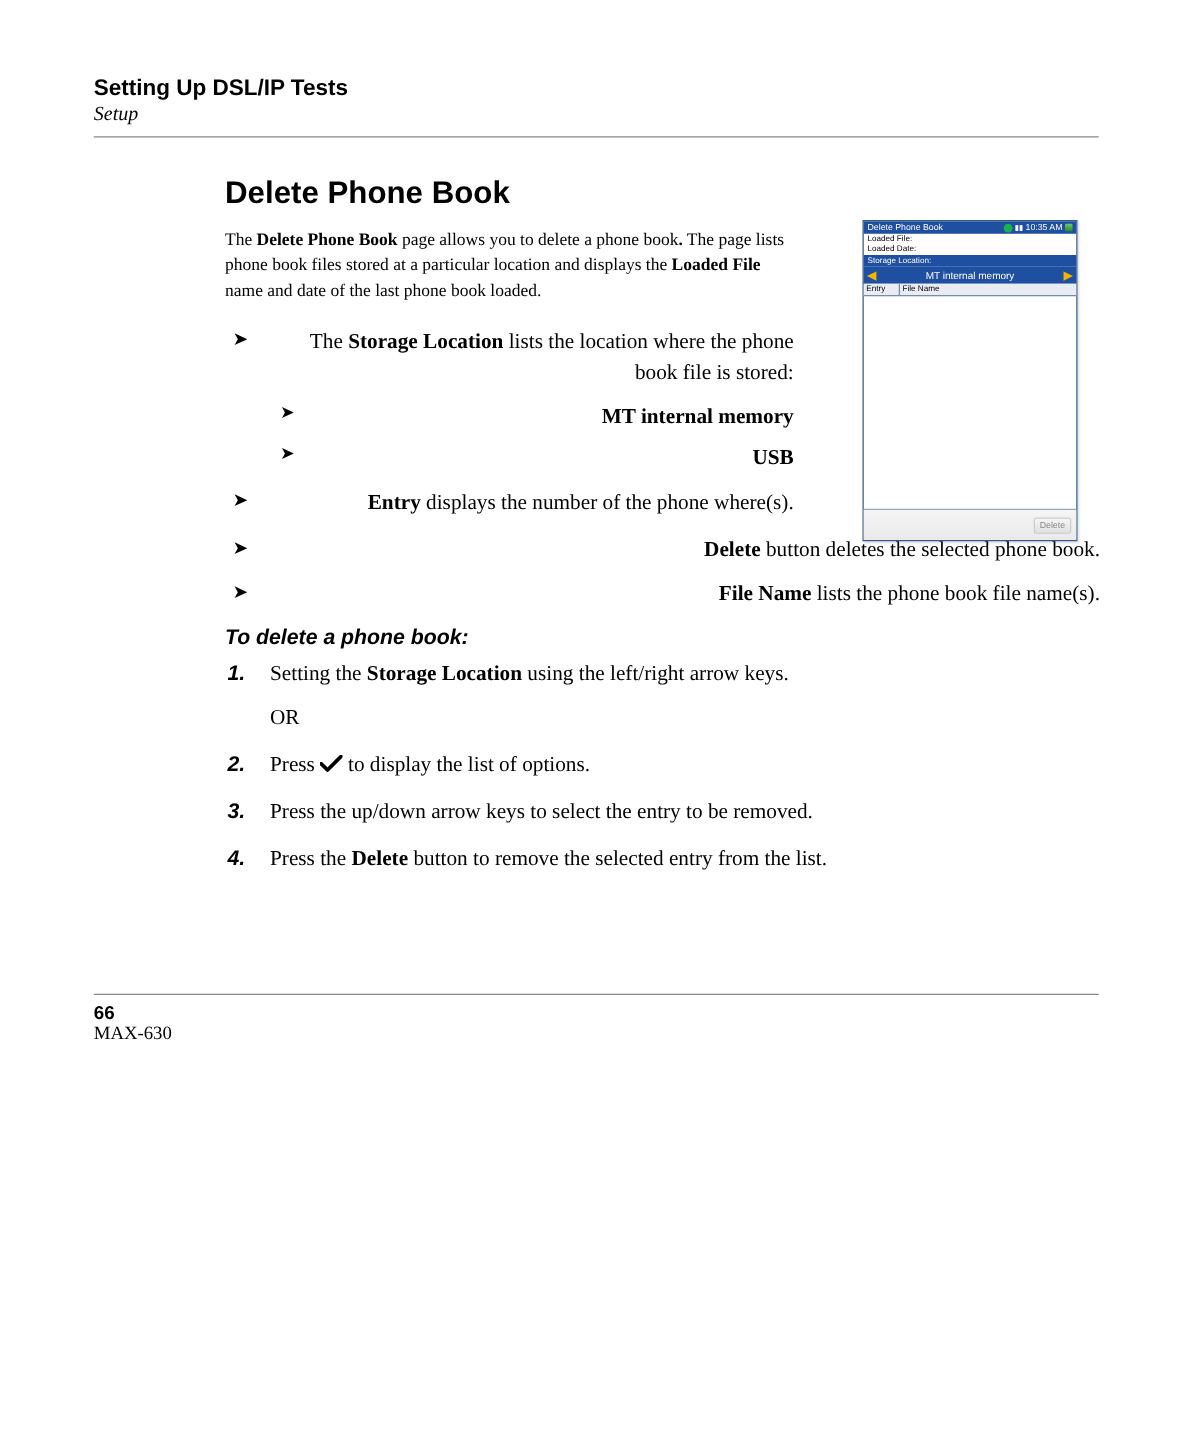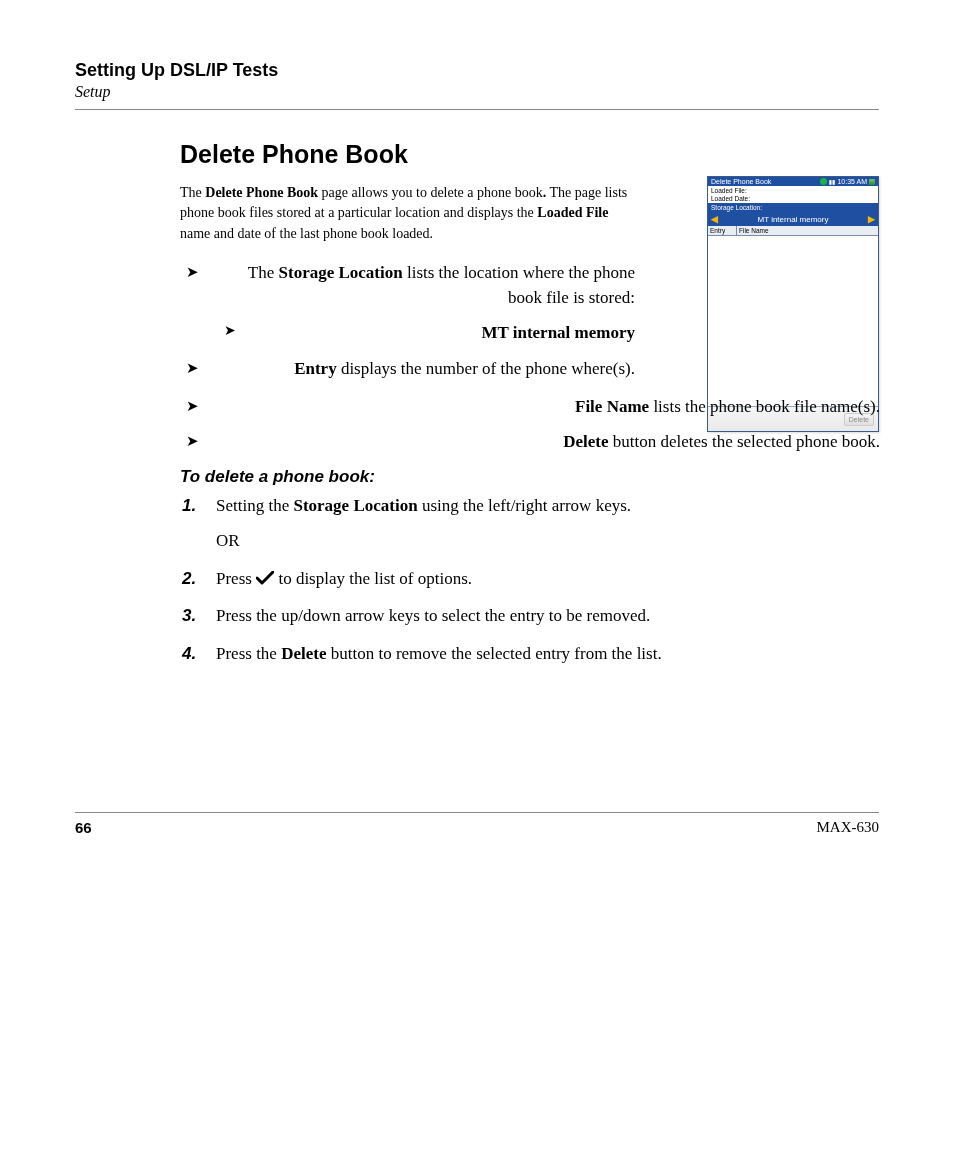--- a/index.html
+++ b/index.html
@@ -26,21 +26,21 @@
     font-size: 16px;
     margin-top: 2px;
   }
   .hr {
     border: none;
     border-top: 1px solid #888;
     margin: 8px 0 30px 0;
   }
   .content {
     margin-left: 105px;
-    margin-right: 0;
+    margin-right: 17px;
     position: relative;
   }
   h1.title {
     font-family: "Segoe UI", "Helvetica Neue", Arial, sans-serif;
     font-weight: 700;
     font-size: 25px;
     margin: 0 0 14px 0;
   }
   p.intro {
     font-size: 14px;
@@ -239,20 +239,21 @@
   }
   .footer-hr {
     border: none;
     border-top: 1px solid #888;
     margin-bottom: 6px;
   }
   .footer-row {
     display: flex;
     justify-content: space-between;
     font-size: 15px;
+    flex-direction: column;
   }
   .footer-page {
     font-family: "Segoe UI", "Helvetica Neue", Arial, sans-serif;
     font-weight: 700;
   }
   .b { font-weight: 700; }
 </style>
 </head>
 <body>
 
@@ -294,32 +295,33 @@
 
     <p class="intro">
       <span>The </span><span class="b">Delete Phone Book</span><span> page allows you to delete a phone book</span><span class="b">.</span><span> The page lists phone book files stored at a particular location and displays the </span><span class="b">Loaded File</span><span> name and date of the last phone book loaded.</span>
     </p>
 
     <ul class="arrow-list">
       <li>
         <span>The </span><span class="b">Storage Location</span><span> lists the location where the phone book file is stored:</span>
         <ul class="arrow-sub">
           <li><span class="b">MT internal memory</span></li>
+          <li><span class="b">USB</span></li>
         </ul>
       </li>
       <li>
         <span class="b">Entry</span><span> displays the number of the phone where(s).</span>
       </li>
     </ul>
     <ul class="arrow-list wide">
       <li>
+        <span class="b">Delete</span><span> button deletes the selected phone book.</span>
+      </li>
+      <li>
         <span class="b">File Name</span><span> lists the phone book file name(s).</span>
-      </li>
-      <li>
-        <span class="b">Delete</span><span> button deletes the selected phone book.</span>
       </li>
     </ul>
 
     <div class="subhead">To delete a phone book:</div>
 
     <ol class="steps">
       <li>
         <span>Setting the </span><span class="b">Storage Location</span><span> using the left/right arrow keys.</span>
         <span class="or">OR</span>
       </li>

